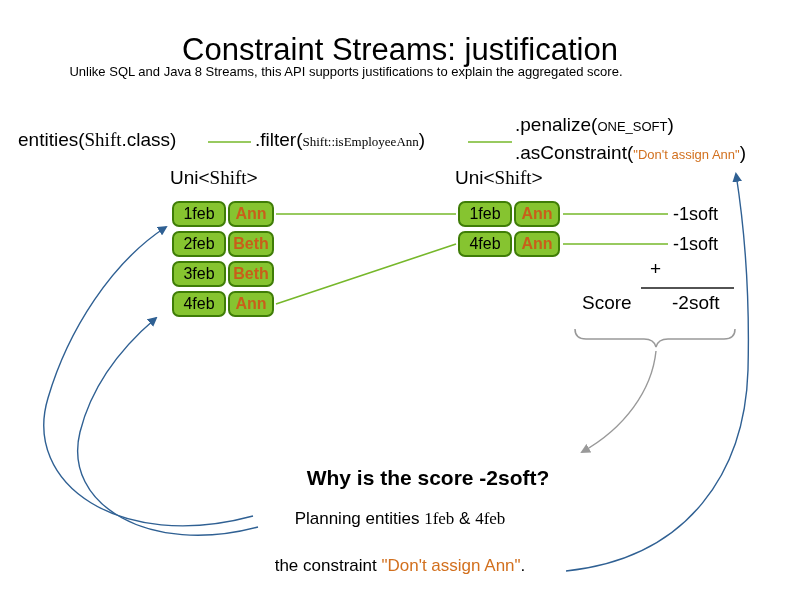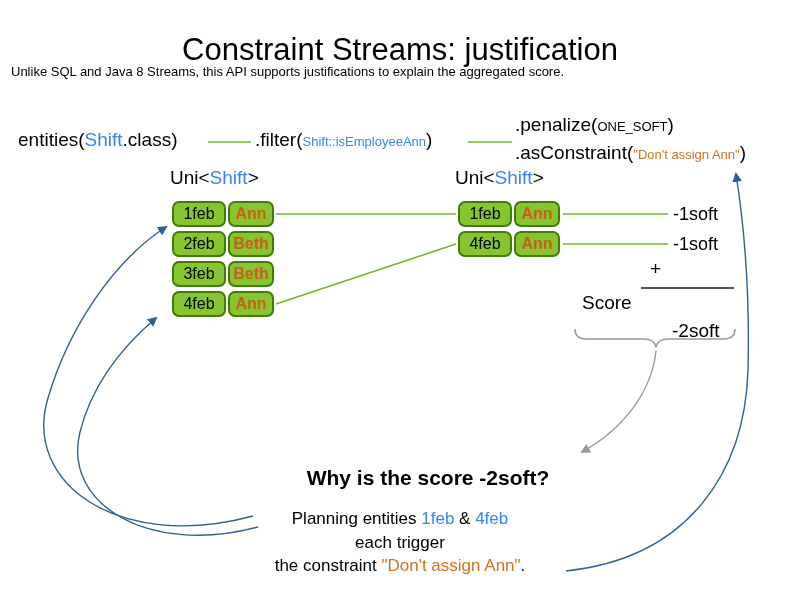--- a/index.html
+++ b/index.html
@@ -3,24 +3,24 @@
 <meta charset="utf-8">
 <style>
   html,body{margin:0;padding:0;background:#fff;}
   .stage{
     position:relative;width:800px;height:600px;overflow:hidden;background:#fff;
     font-family:"Liberation Sans",sans-serif;color:#000;
   }
   .abs{position:absolute;}
   .overlay{position:absolute;left:0;top:0;width:800px;height:600px;pointer-events:none;}
   .title{top:32px;left:0;width:800px;text-align:center;font-size:31px;font-weight:400;}
-  .subtitle{top:64px;left:0;width:692px;font-size:13px;margin-left:11px;}
+  .subtitle{top:64px;left:0;width:692px;text-align:center;font-size:13px;}
   .code{font-size:19px;white-space:nowrap;}
   .code .small{font-size:13px;}
-  .green{color:#3b82f6;}
+  .green{color:#000000;font-family:Liberation Serif, serif;}
   .orange{color:#d2701e;}
   .uni-label{font-size:19px;white-space:nowrap;}
   .stream{display:flex;flex-direction:column;gap:4px;}
   .row{display:flex;gap:2px;}
   .cell{
     box-sizing:border-box;height:26px;border:2px solid #3f7d07;background:#86c430;
     border-radius:7px;display:flex;align-items:center;justify-content:center;
     font-size:16px;
   }
   .cell.date{width:54px;color:#000;}
@@ -119,27 +119,26 @@
     <div class="row">
       <div class="cell date">4feb</div>
       <div class="cell name">Ann</div>
     </div>
   </div>
 
   <div class="abs soft" style="left:673px;top:204px;">-1soft</div>
   <div class="abs soft" style="left:673px;top:234px;">-1soft</div>
   <div class="abs plus" style="left:650px;top:258px;">+</div>
   <div class="abs score-label" style="left:582px;top:292px;">Score</div>
-  <div class="abs total" style="left:672px;top:292px;margin-top:28px;">-2soft</div>
+  <div class="abs total" style="left:672px;top:292px;">-2soft</div>
 
   <div class="abs why">Why is the score -2soft?</div>
 
   <div class="abs expl" style="top:509px;">
     <span>Planning entities </span><span class="green">1feb</span><span> &amp; </span><span class="green">4feb</span>
   </div>
 
-  <div class="abs expl" style="top:533px;">each trigger</div>
 
   <div class="abs expl" style="top:556px;">
     <span>the constraint </span><span class="orange">"Don't assign Ann"</span><span>.</span>
   </div>
 
 </div>
 
 </body></html>

